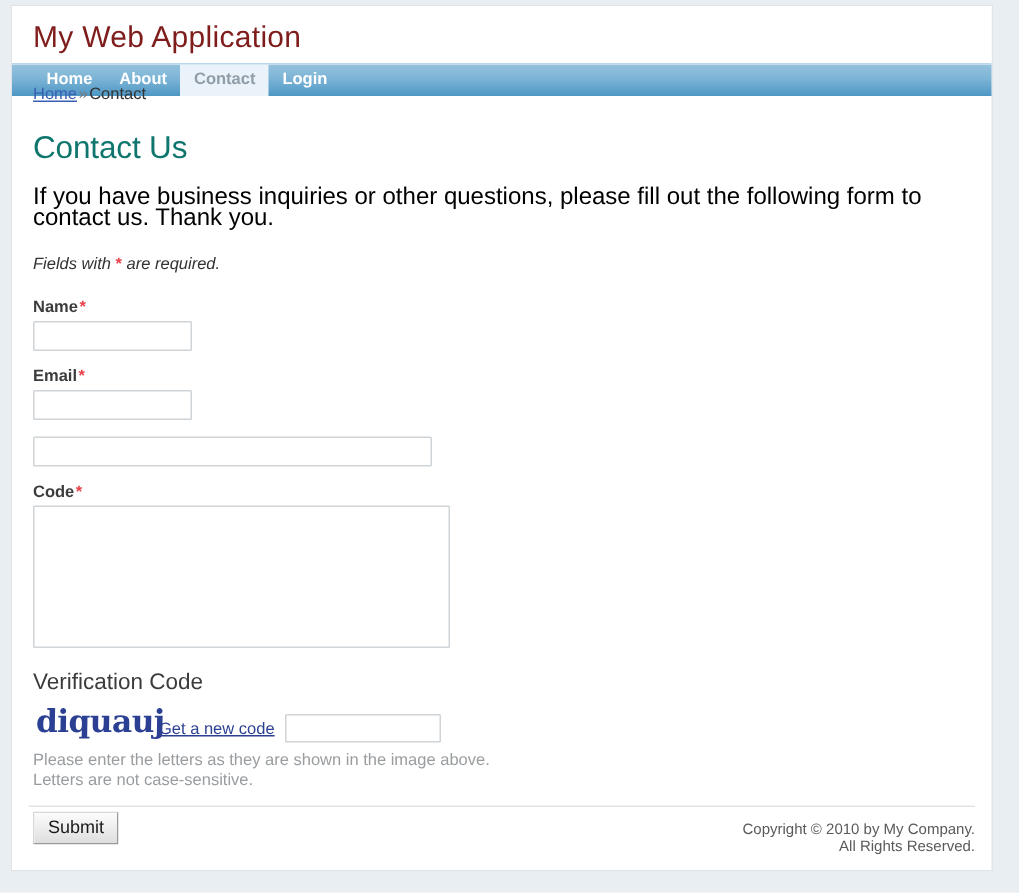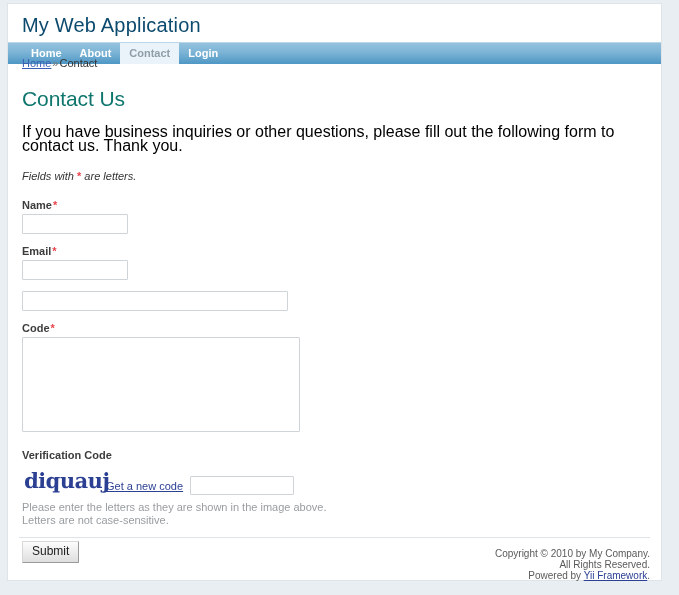--- a/index.html
+++ b/index.html
@@ -31,21 +31,21 @@
   #header {
     height: 37px;
     background: #ffffff;
   }
   #logo {
     position: absolute;
     left: 14px;
     top: 11px;
     font-size: 20px;
     font-weight: normal;
-    color: #0c4a6e;
+    color: #7f1d1d;
     letter-spacing: 0.2px;
     line-height: 20px;
     white-space: nowrap;
   }
 
   
   #mainmenu {
     position: absolute;
     left: 0;
     top: 38px;
@@ -179,22 +179,22 @@
     padding: 2px 3px;
     outline: none;
     resize: none;
     border-radius: 1px;
   }
 
   
   .captcha-row { margin-top: 14px; }
   .captcha-row > label {
     display: block;
-    font-size: 11px;
-    font-weight: bold;
+    font-size: 15px;
+    font-weight: normal;
     color: #3c3c3c;
     margin-bottom: 2px;
     line-height: 12px;
   }
   .captcha-line {
     display: flex;
     align-items: flex-end;
     height: 34px;
   }
   .captcha-img {
@@ -309,21 +309,21 @@
   <div id="breadcrumbs">
     <a href="#">Home</a><span class="sep">»</span><span>Contact</span>
   </div>
 
   <div id="content">
 
     <h1 class="page-title">Contact Us</h1>
 
     <p class="intro">If you have business inquiries or other questions, please fill out the following form to contact us. Thank you.</p>
 
-    <p class="required-note"><span>Fields with </span><span class="req">*</span><span> are letters.</span></p>
+    <p class="required-note"><span>Fields with </span><span class="req">*</span><span> are required.</span></p>
 
     <div id="contact-form">
 
       <div class="row">
         <label><span>Name</span><span class="req">*</span></label>
         <input type="text" class="txt w-small" value="" style="">
       </div>
 
       <div class="row">
         <label><span>Email</span><span class="req">*</span></label>
@@ -357,16 +357,15 @@
       <div class="buttons">
         <button type="button" class="submit-btn">Submit</button>
       </div>
 
     </div>
   </div>
 
   <div id="footer">
     <div>Copyright © 2010 by My Company.</div>
     <div>All Rights Reserved.</div>
-    <div><span>Powered by </span><a href="#">Yii Framework</a><span>.</span></div>
   </div>
 
 </div>
 
 </body></html>

